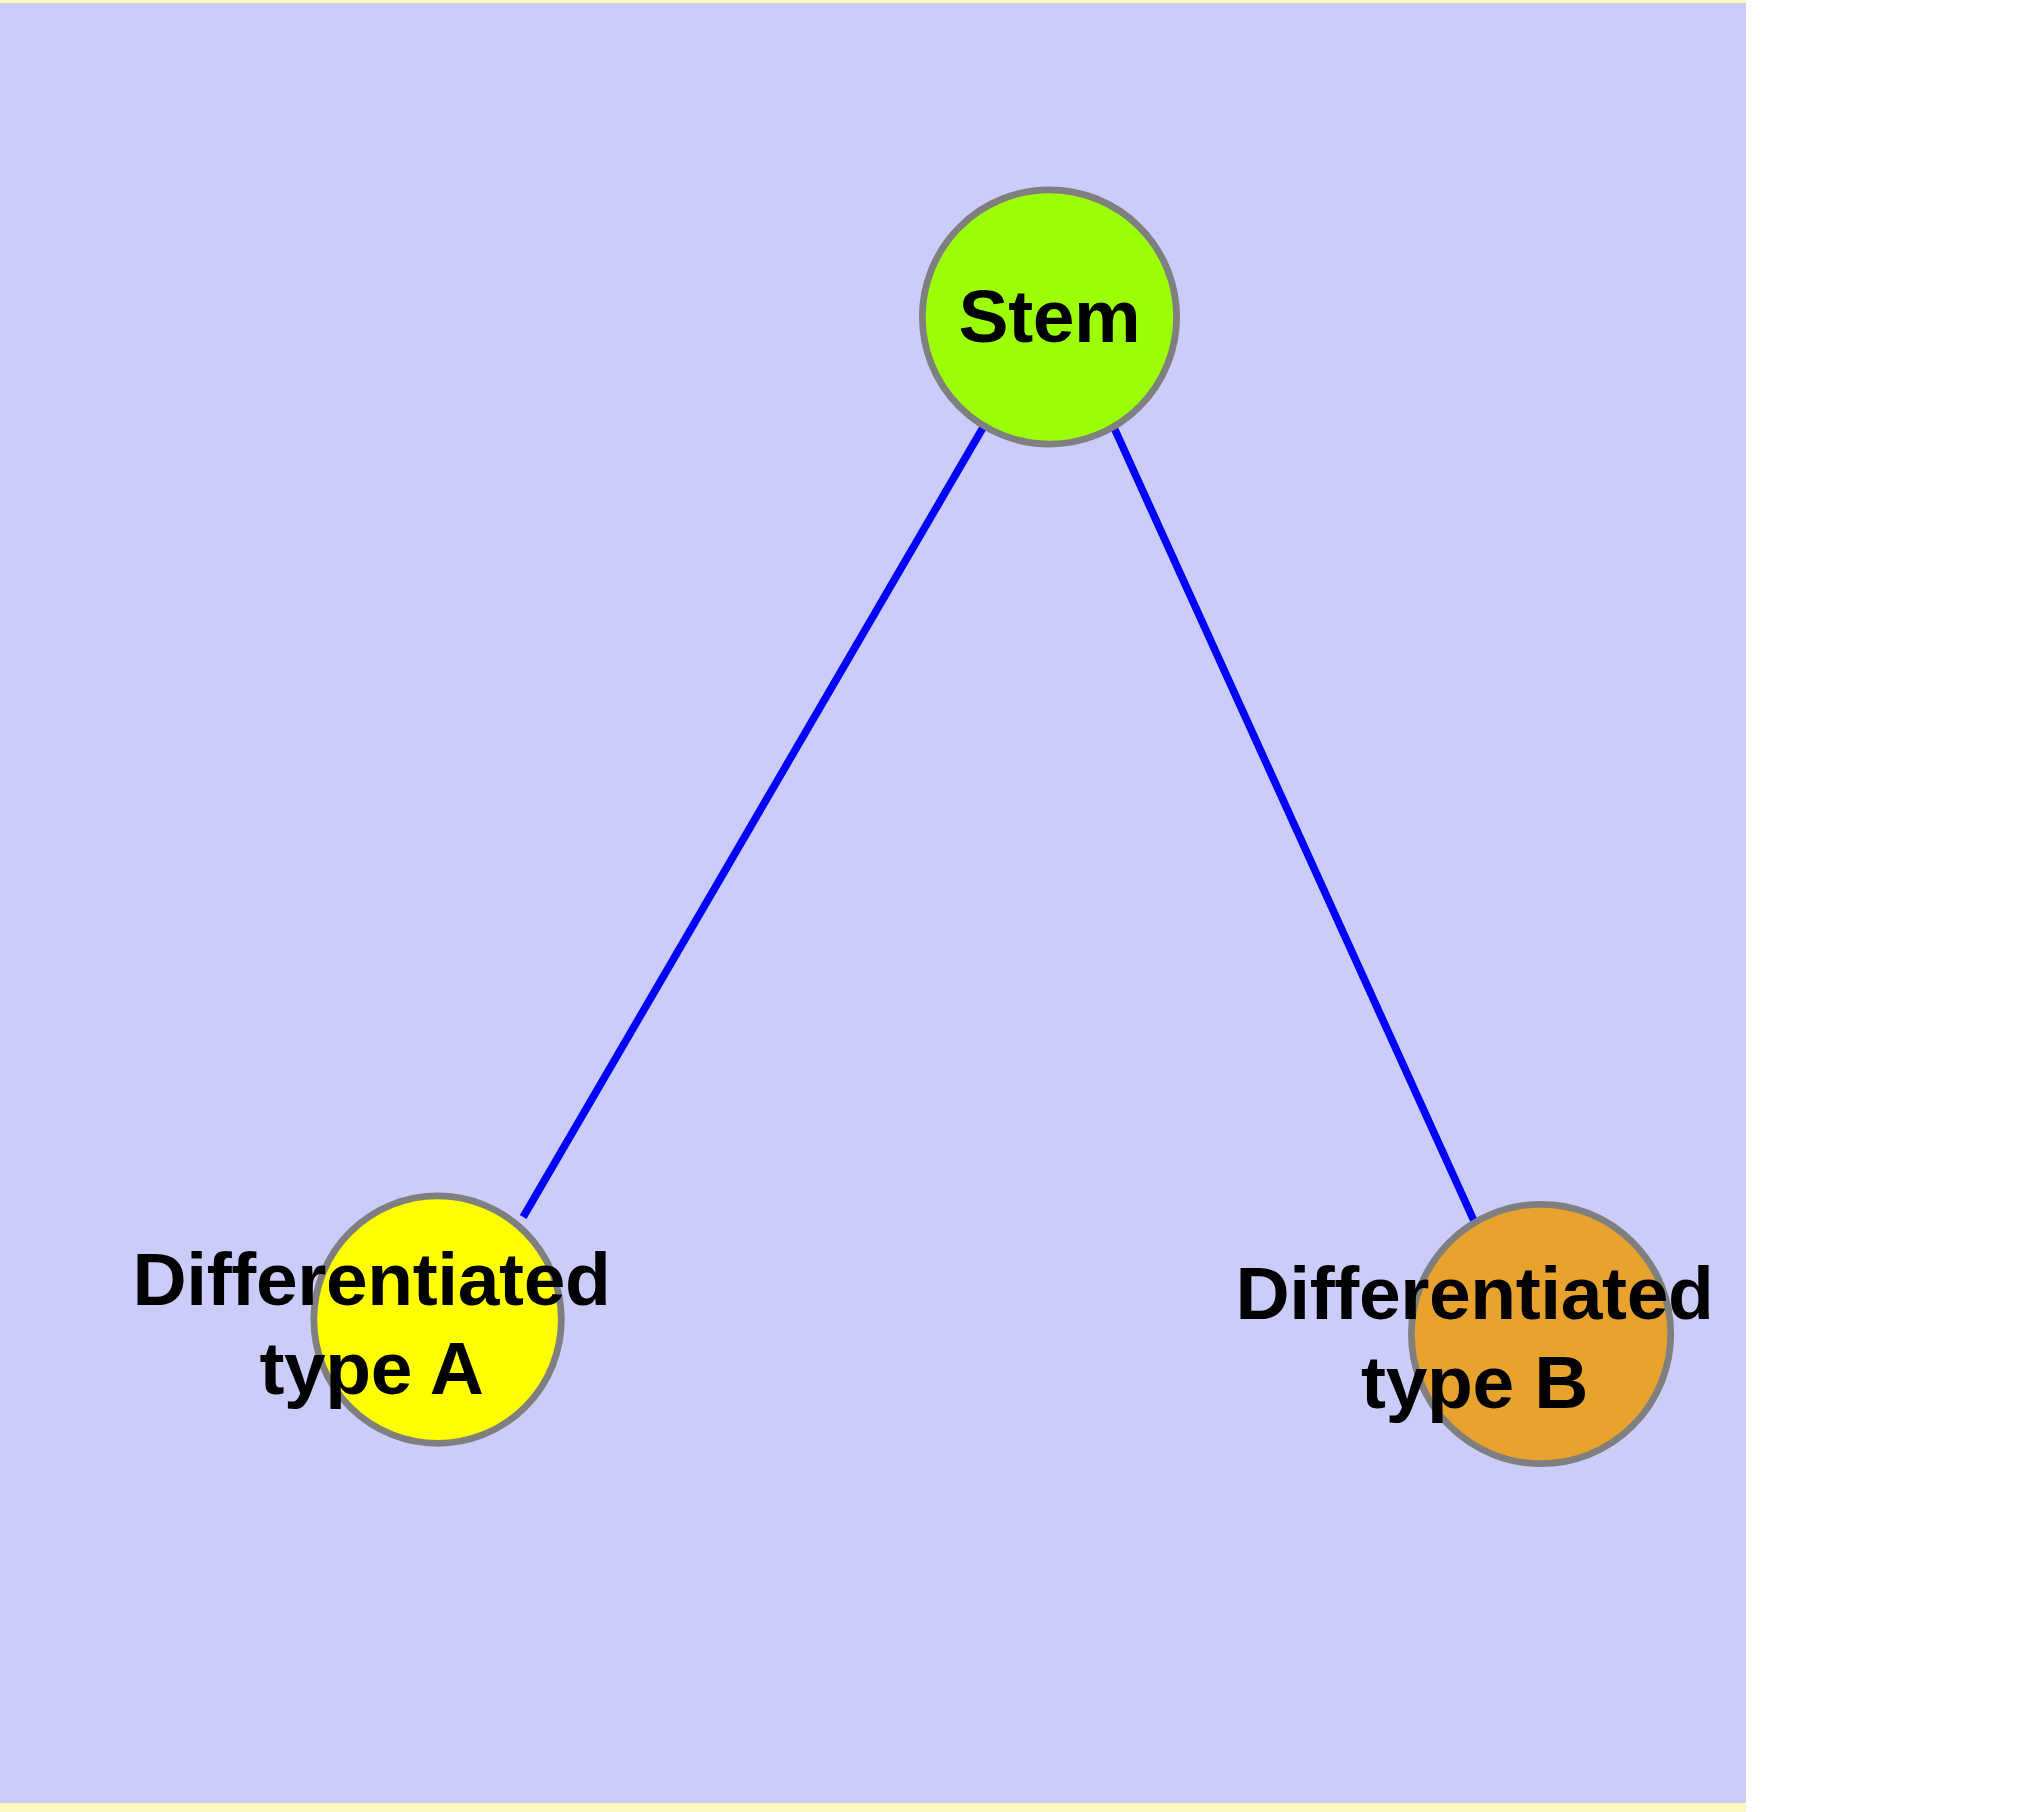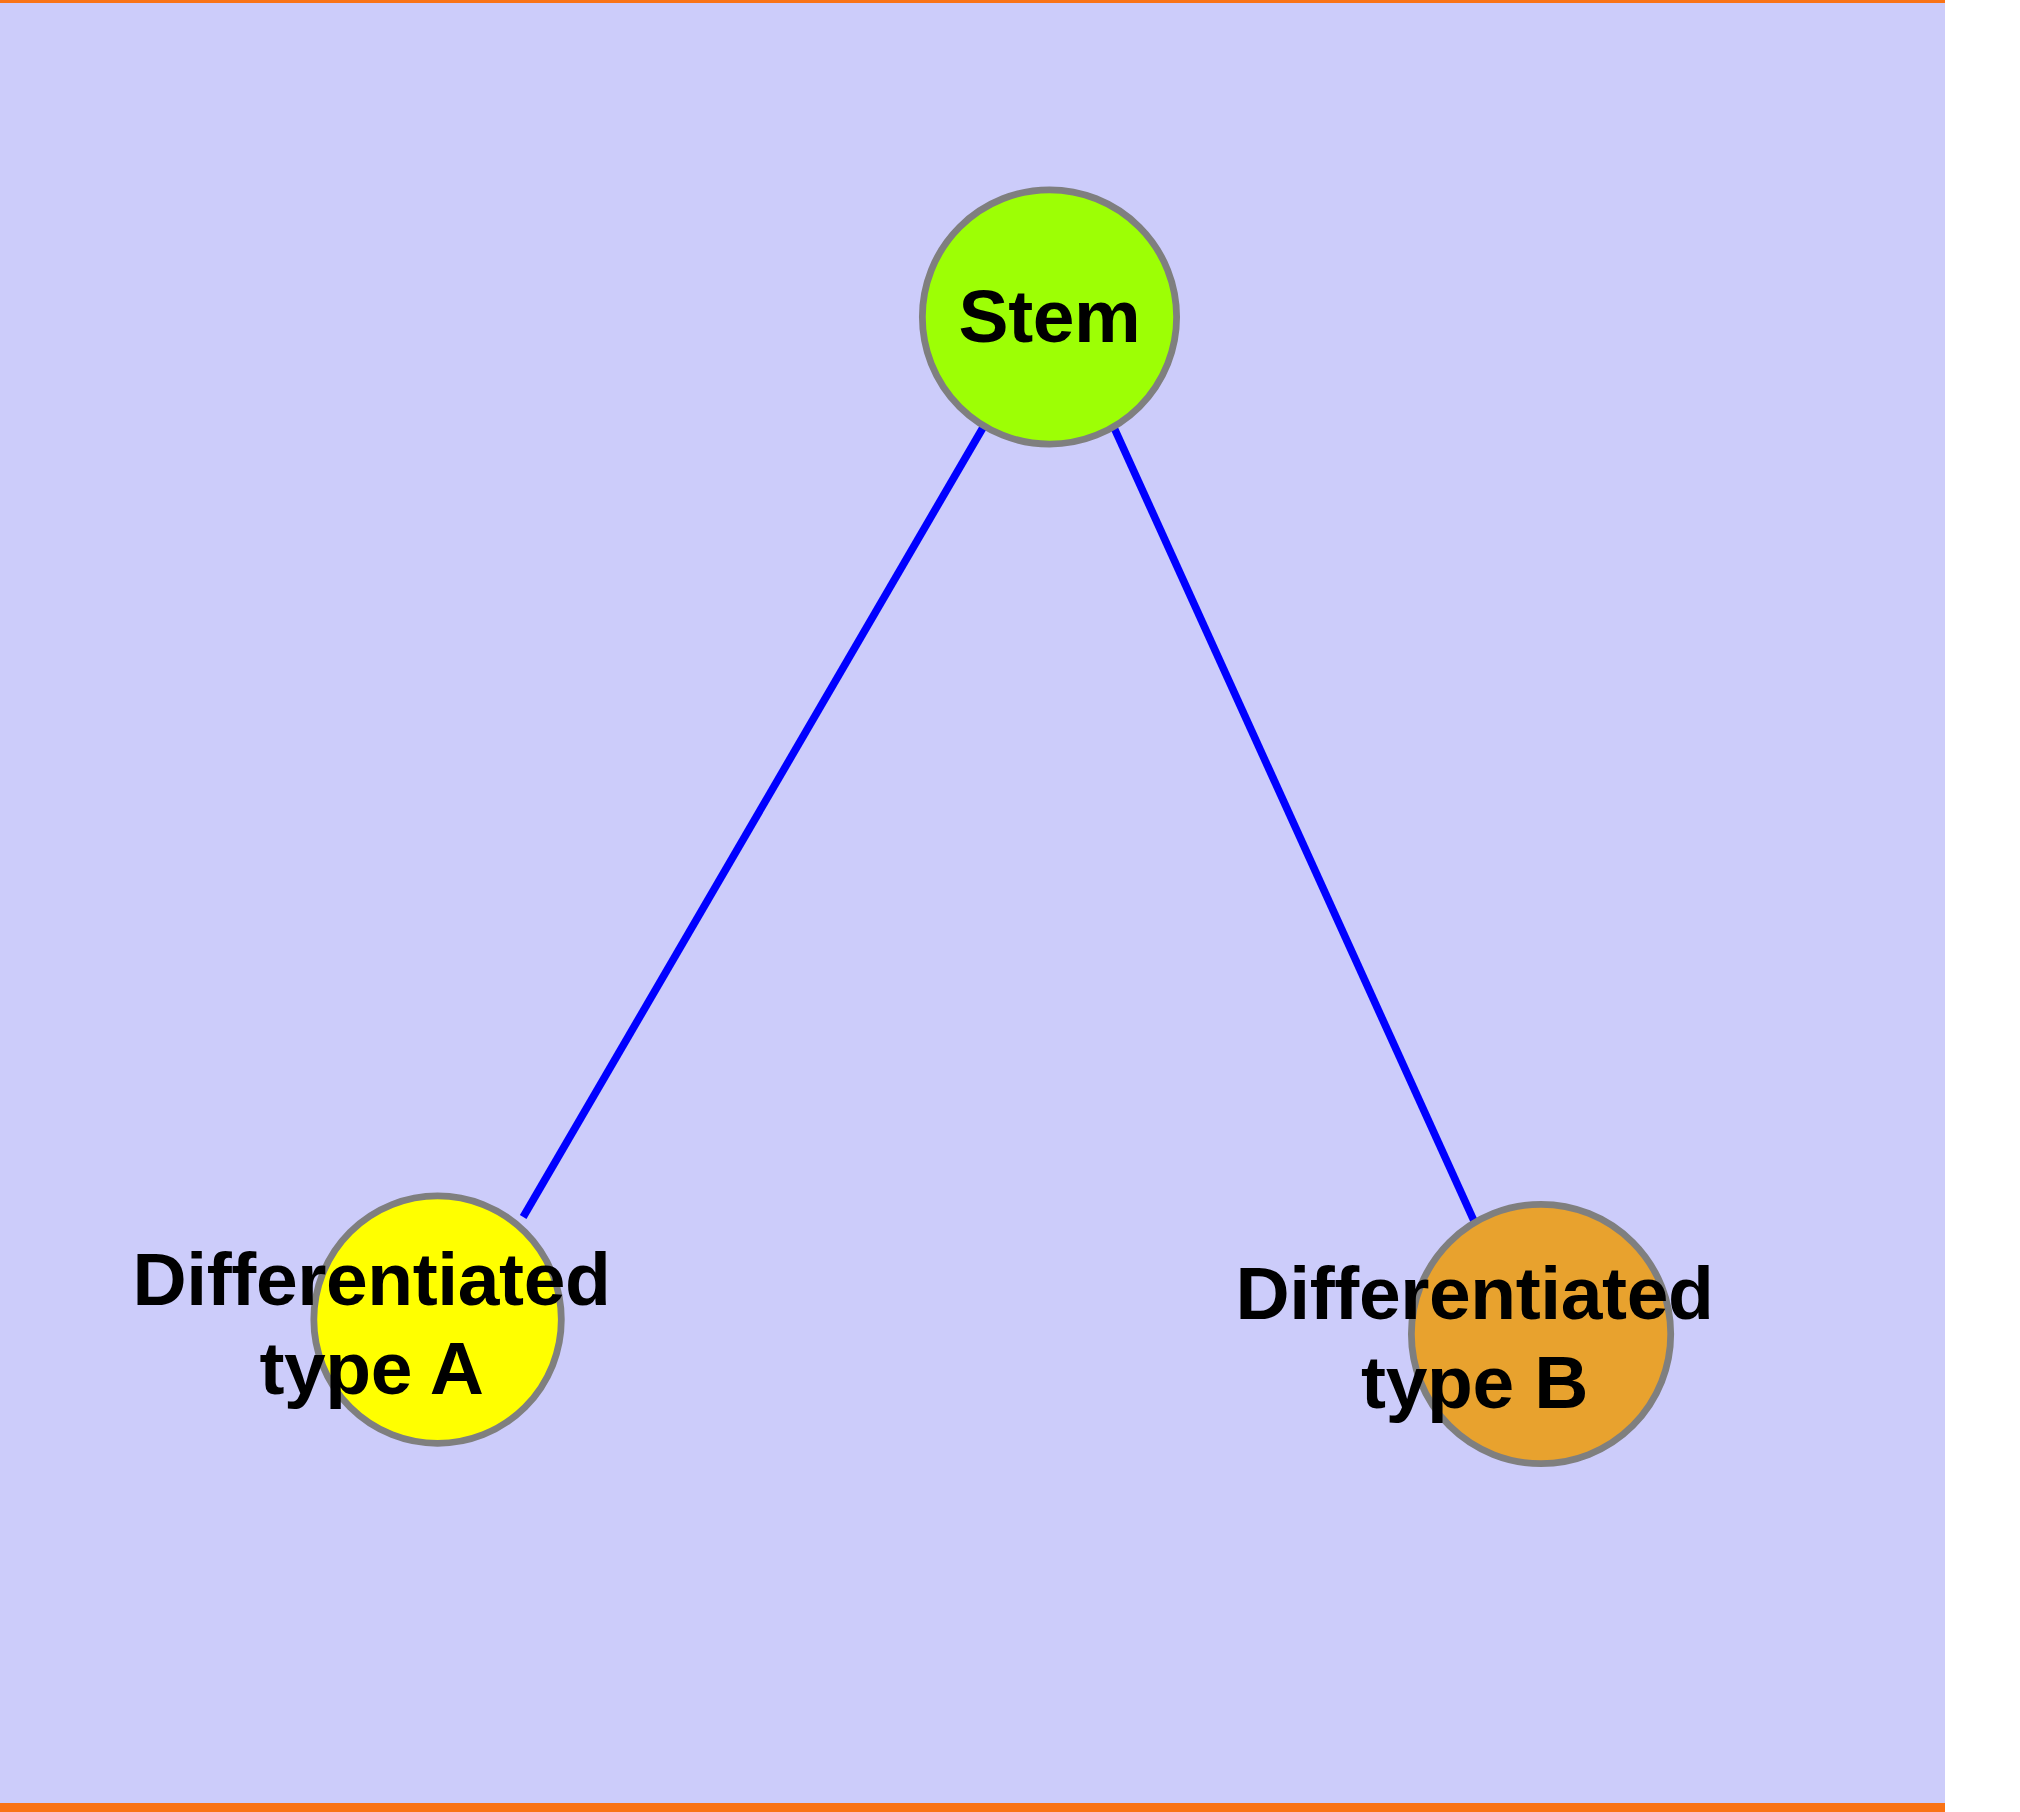--- a/index.html
+++ b/index.html
@@ -39,21 +39,21 @@
     text-align: center;
     white-space: pre;
     letter-spacing: -0.4px;
     pointer-events: none;
     -webkit-font-smoothing: antialiased;
   }
 </style>
 </head>
 <body>
 
-<div id="canvas" style="background: #f97316; width: 1945px; height: 1812px;">
+<div id="canvas" style="background: #fef9c3; width: 1729px; height: 1812px; padding-left: 17px;">
 
   <div id="plot-bg" style="background: rgb(204, 204, 250);"></div>
 
   <svg id="graph-svg" viewBox="0 0 2384 2138" xmlns="http://www.w3.org/2000/svg">
     <g>
       <line class="edge" id="edge-0" x1="1161" y1="502" x2="617" y2="1436" stroke="#0000ff" stroke-width="9" stroke-linecap="butt"></line>
       <line class="edge" id="edge-1" x1="1313" y1="502" x2="1740" y2="1443" stroke="#0000ff" stroke-width="9" stroke-linecap="butt"></line>
     </g>
     <g>
       <circle class="node" id="node-0" cx="1238" cy="374" r="150" fill="#9dff05" stroke="#7f7f7f" stroke-width="8"></circle>

